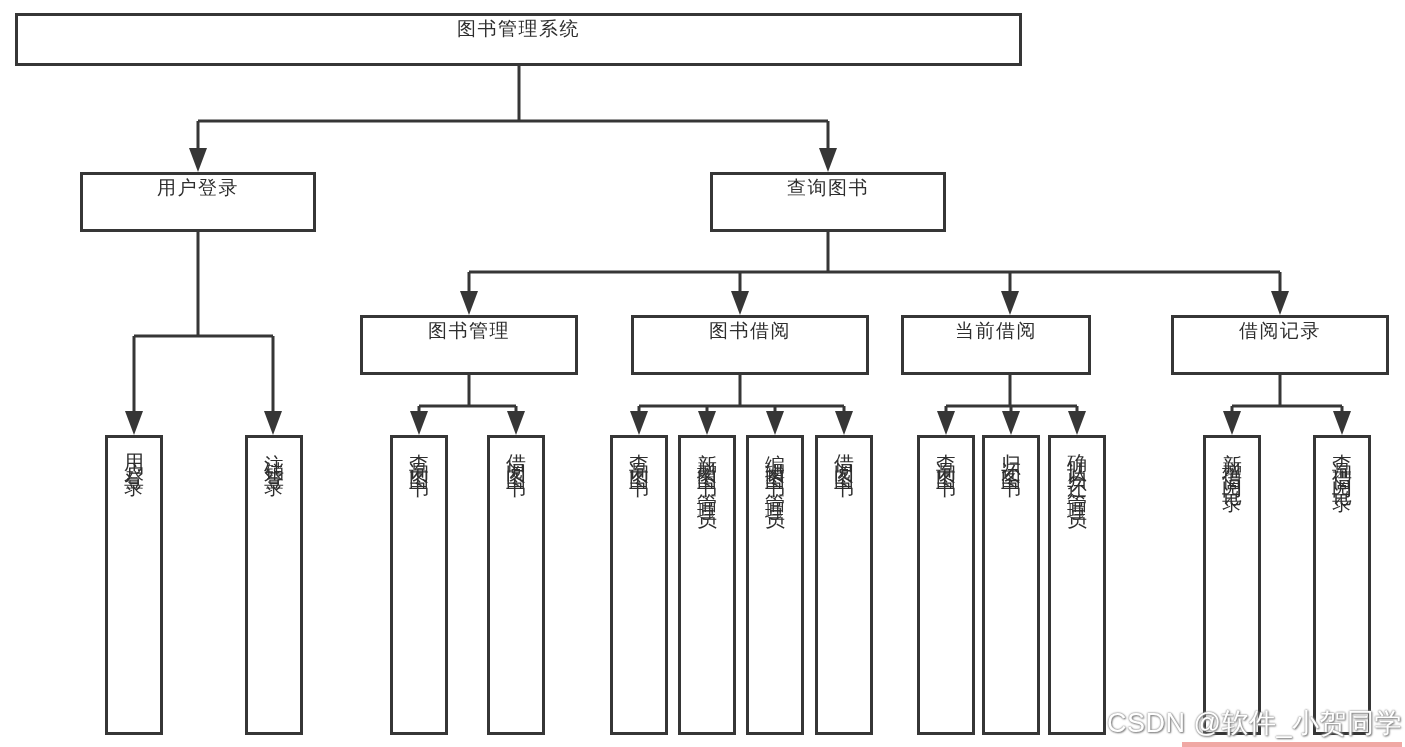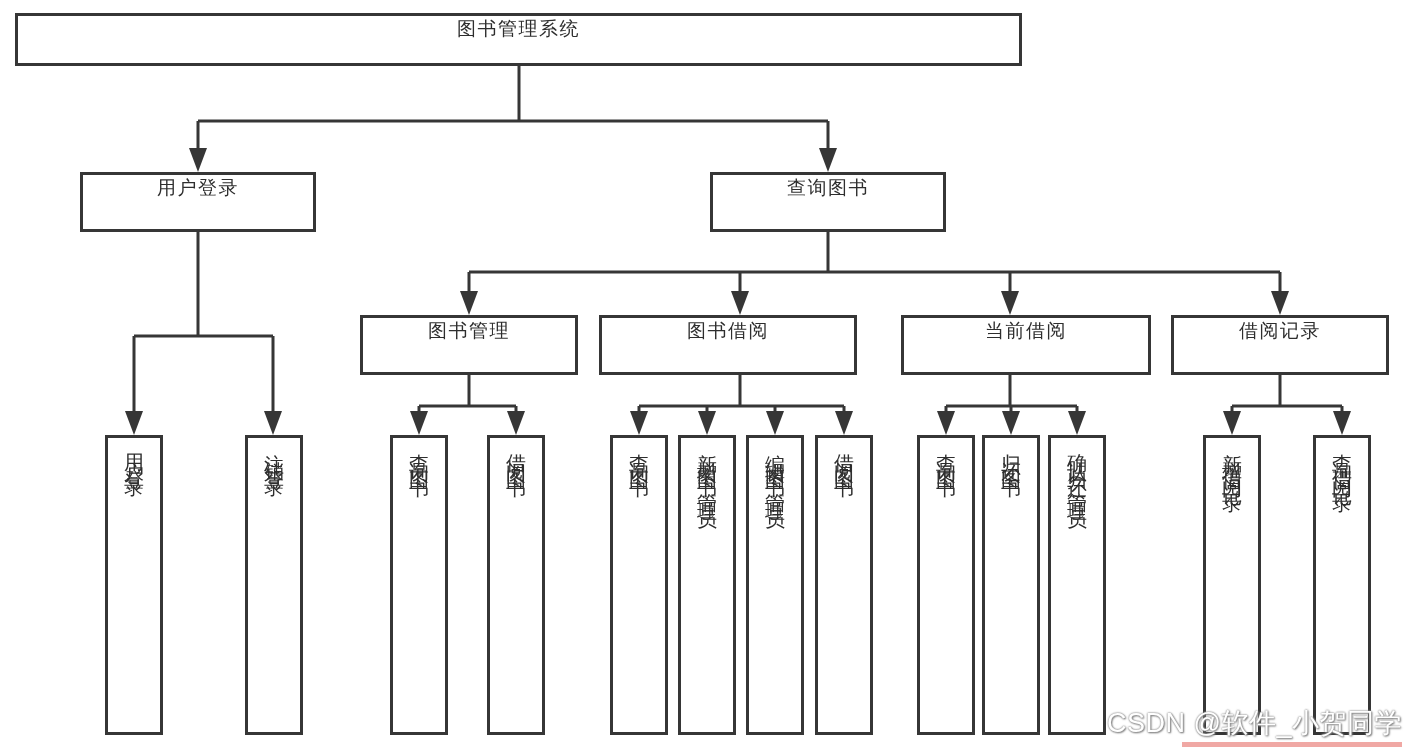--- a/index.html
+++ b/index.html
@@ -65,24 +65,24 @@
   <div class="box h" style="left:80px;top:172px;width:236px;height:60px">
     <span>用户登录</span>
   </div>
   <div class="box h" style="left:710px;top:172px;width:236px;height:60px">
     <span>查询图书</span>
   </div>
 
   <div class="box h" style="left:360px;top:315px;width:218px;height:60px">
     <span>图书管理</span>
   </div>
-  <div class="box h" style="left:599px;top:315px;width:258px;height:60px">
+  <div class="box h" style="left:631px;top:315px;width:238px;height:60px">
     <span>图书借阅</span>
   </div>
-  <div class="box h" style="left:901px;top:315px;width:250px;height:60px">
+  <div class="box h" style="left:901px;top:315px;width:190px;height:60px">
     <span>当前借阅</span>
   </div>
   <div class="box h" style="left:1171px;top:315px;width:218px;height:60px">
     <span>借阅记录</span>
   </div>
 
   <div class="box v" style="left:105px;top:435px;width:58px;height:300px">
     <span>用户登录</span>
   </div>
   <div class="box v" style="left:245px;top:435px;width:58px;height:300px">

